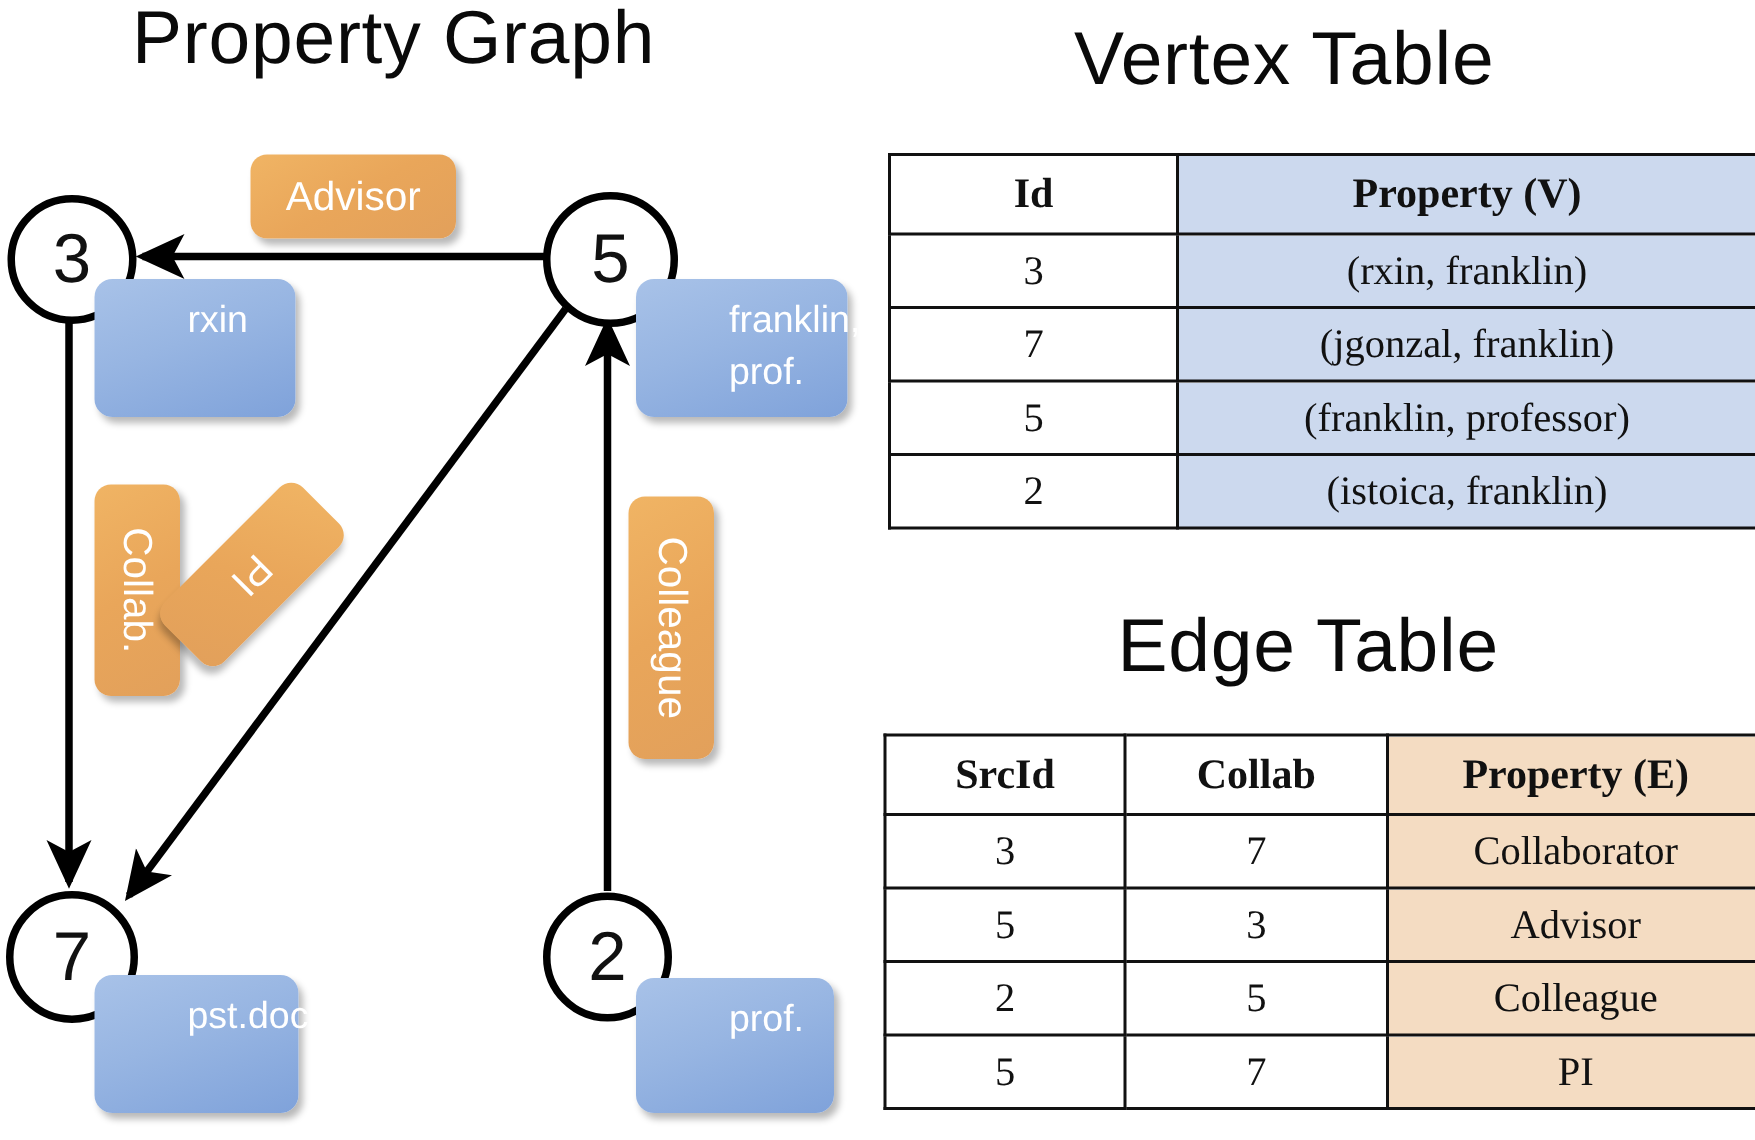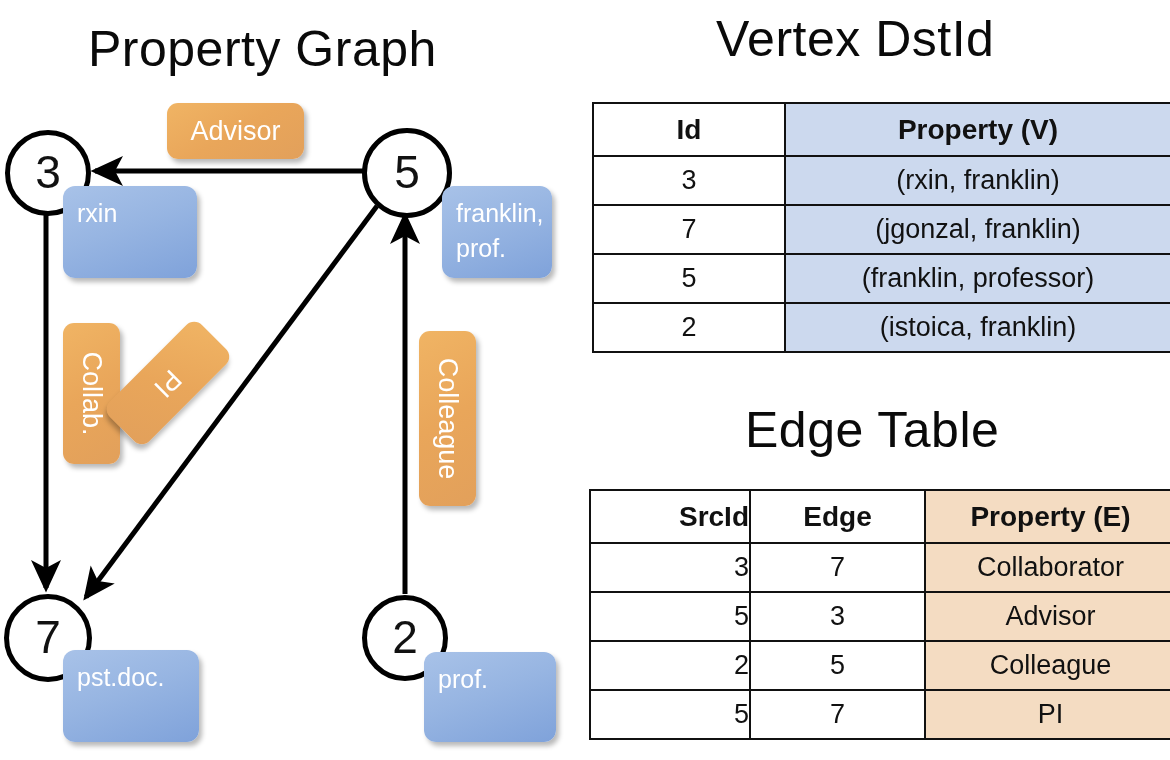--- a/index.html
+++ b/index.html
@@ -20,21 +20,21 @@
   
   .title {
     position: absolute;
     font-weight: 400;
     font-size: 50px;
     line-height: 1;
     letter-spacing: 0.5px;
     color: #0a0a0a;
     white-space: nowrap;
   }
-  #title-property-graph { left: 88px;  top: 24px; }
+  #title-property-graph { left: 88px;  top: 0; }
   #title-vertex-table   { left: 716px; top: 14px; }
   #title-edge-table     { left: 745px; top: 405px; }
 
   
   #graph-panel {
     position: absolute;
     left: 0; top: 0;
     width: 585px; height: 760px;
   }
   #graph-edges {
@@ -73,23 +73,23 @@
     border-radius: 12px;
     background: linear-gradient(160deg, #a8c2e8 0%, #97b5e2 45%, #7fa2da 100%);
     box-shadow: 3px 4px 5px rgba(0,0,0,0.28);
     color: #ffffff;
     font-size: 25px;
     line-height: 1.38;
     padding: 10px 14px 12px 14px;
     box-sizing: border-box;
     z-index: 5;
   }
-  .prop-box span { display: block; white-space: nowrap; }
+  .prop-box span { display: block; white-space: nowrap; margin-left: 48px; }
   #prop-3 { left: 63px;  top: 186px; width: 134px; height: 92px; }
-  #prop-5 { left: 442px; top: 186px; width: 110px; height: 92px; }
+  #prop-5 { left: 424px; top: 186px; width: 141px; height: 92px; }
   #prop-7 { left: 63px;  top: 650px; width: 136px; height: 92px; }
   #prop-2 { left: 424px; top: 652px; width: 132px; height: 90px; }
 
   
   .edge-label {
     position: absolute;
     border-radius: 11px;
     background: linear-gradient(150deg, #f0b464 0%, #e9a65a 50%, #e2a05b 100%);
     box-shadow: 3px 4px 5px rgba(0,0,0,0.28);
     color: #ffffff;
@@ -132,43 +132,44 @@
     border: 2px solid #111111;
     text-align: center;
     font-weight: 400;
     font-size: 27px;
     color: #111111;
     padding: 0;
     height: 47px;
     line-height: 47px;
     overflow: hidden;
     white-space: nowrap;
+    font-family: Liberation Serif, serif;
   }
   table.data-table th {
     font-weight: 700;
     font-size: 28px;
     height: 51px;
     line-height: 51px;
   }
 
   #vertex-table { left: 592px; top: 102px; width: 574px; }
   #vertex-table .col-id   { width: 190px; }
   #vertex-table .col-prop { width: 384px; background: #ccd9ee; }
 
   #edge-table { left: 589px; top: 489px; width: 580px; }
-  #edge-table .col-src  { width: 158px; text-align: right; }
+  #edge-table .col-src  { width: 158px; }
   #edge-table .col-dst  { width: 173px; }
   #edge-table .col-prop { width: 249px; background: #f4dcc2; }
 </style>
 </head>
 <body>
 
 <div class="title" id="title-property-graph">Property Graph</div>
 
-<div class="title" id="title-vertex-table">Vertex DstId</div>
+<div class="title" id="title-vertex-table">Vertex Table</div>
 
 <div class="title" id="title-edge-table">Edge Table</div>
 
 <div id="graph-panel">
 
   <svg id="graph-edges" viewBox="0 0 585 760">
     <defs>
       <marker id="arrowhead" markerWidth="7" markerHeight="7" refX="5.6" refY="3" orient="auto">
         <path d="M0,0 L6.5,3 L0,6 L1.6,3 Z" fill="#000000"></path>
       </marker>
@@ -248,21 +249,21 @@
       <td class="col-id">2</td>
       <td class="col-prop">(istoica, franklin)</td>
     </tr>
   </tbody>
 </table>
 
 <table class="data-table" id="edge-table">
   <thead>
     <tr>
       <th class="col-src">SrcId</th>
-      <th class="col-dst">Edge</th>
+      <th class="col-dst">Collab</th>
       <th class="col-prop">Property (E)</th>
     </tr>
   </thead>
   <tbody>
     <tr>
       <td class="col-src">3</td>
       <td class="col-dst">7</td>
       <td class="col-prop">Collaborator</td>
     </tr>
     <tr>

